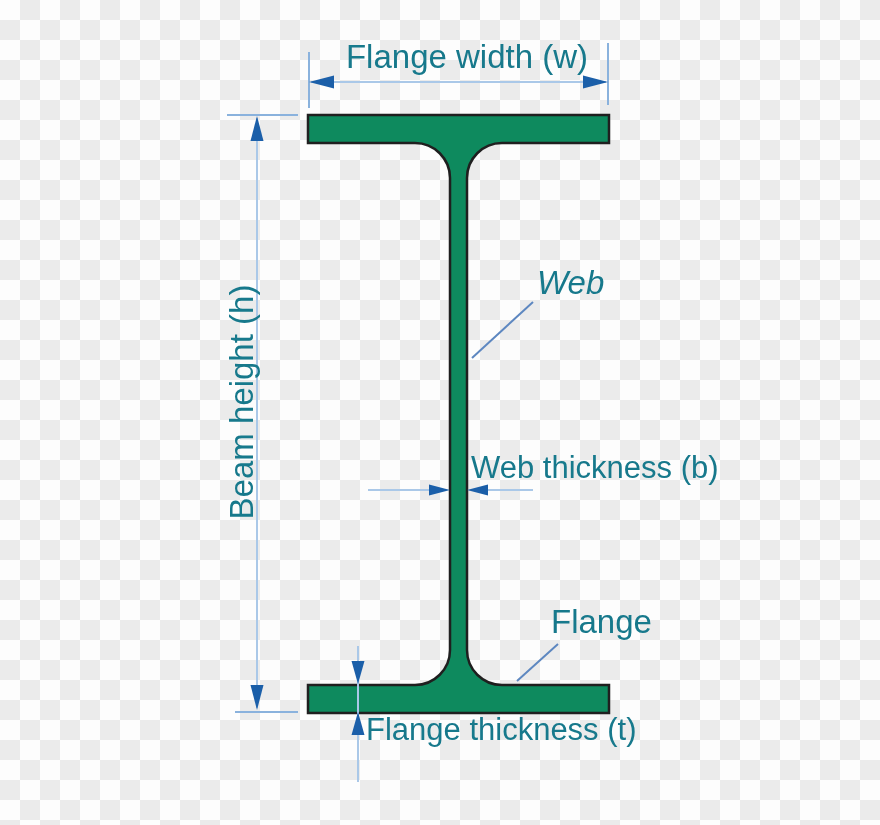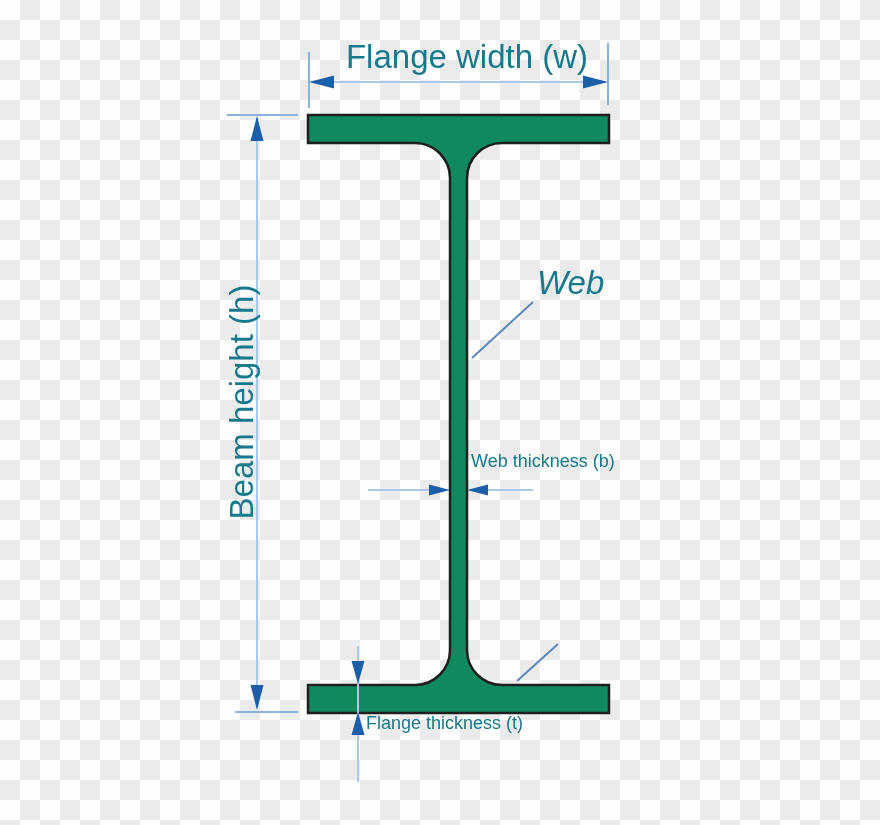--- a/index.html
+++ b/index.html
@@ -25,21 +25,21 @@
     top: 0;
   }
   .label {
     position: absolute;
     color: #17798c;
     white-space: nowrap;
     line-height: 1;
     user-select: none;
   }
   .label-lg { font-size: 33px; }
-  .label-sm { font-size: 18px; }
+  .label-sm { font-size: 31px; }
   .label-flange-width {
     left: 317px;
     top: 40px;
     width: 300px;
     text-align: center;
   }
   .label-beam-height {
     left: 241px;
     top: 402px;
     transform: translate(-50%, -50%) rotate(-90deg);
@@ -97,15 +97,16 @@
   </svg>
 
   <div class="label label-lg label-flange-width">Flange width (w)</div>
 
   <div class="label label-lg label-beam-height">Beam height (h)</div>
 
   <div class="label label-lg label-web">Web</div>
 
   <div class="label label-sm label-web-thk">Web thickness (b)</div>
 
+  <div class="label label-lg label-flange">Flange</div>
 
   <div class="label label-sm label-flange-thk">Flange thickness (t)</div>
 </div>
 
 </body></html>

